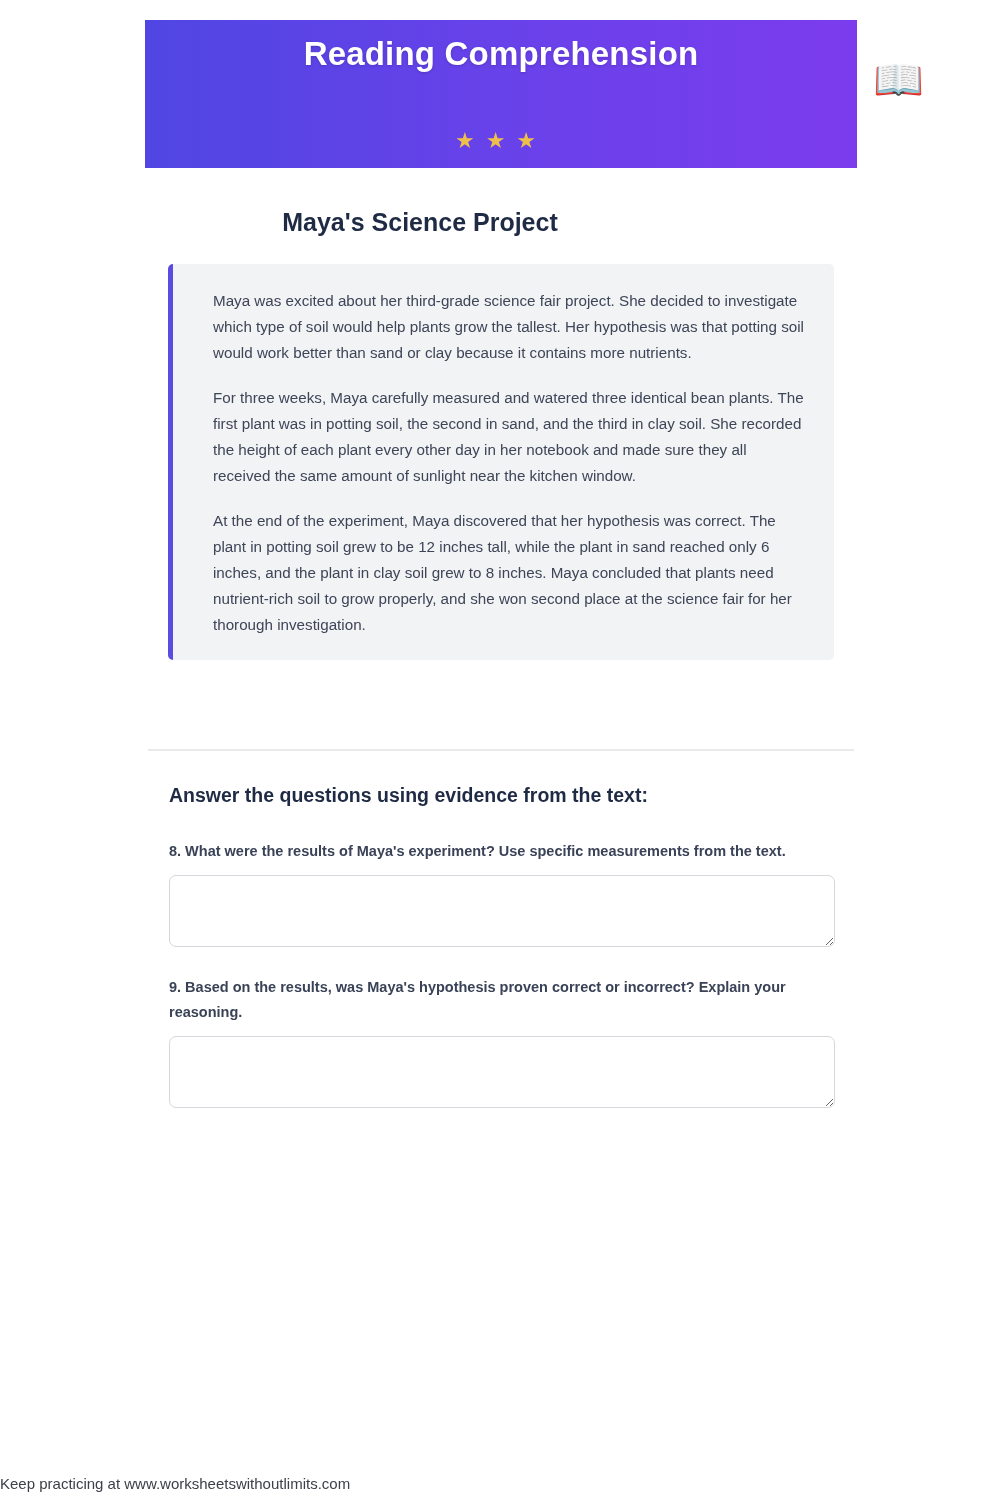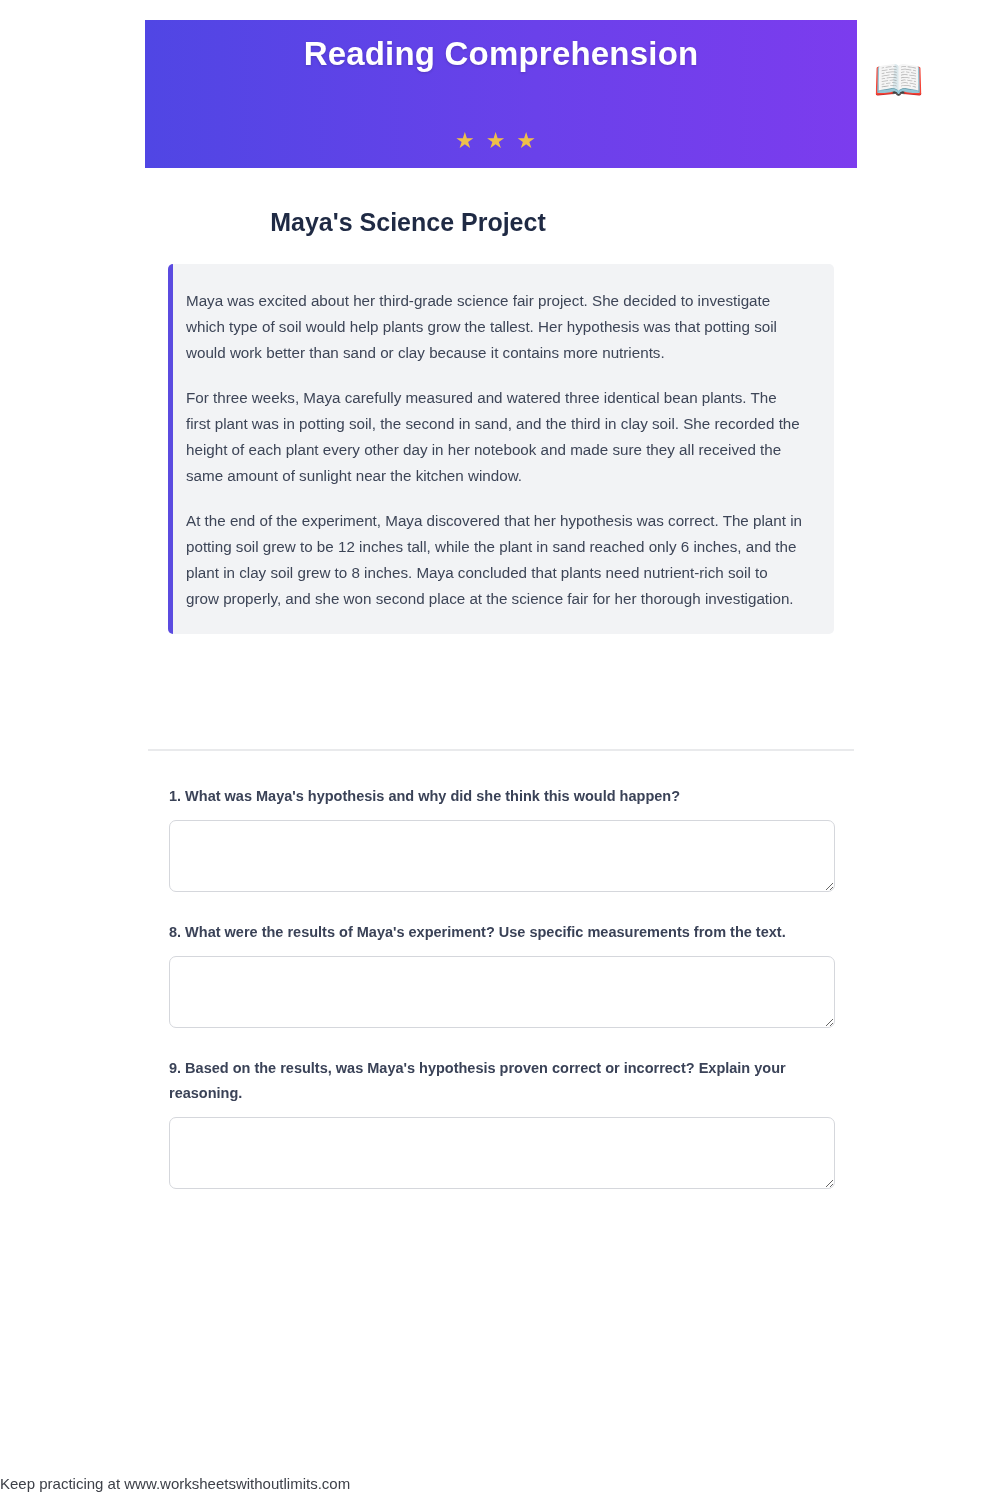--- a/index.html
+++ b/index.html
@@ -66,39 +66,39 @@
     left: 873px;
     top: 40px;
     font-size: 41px;
     line-height: 1;
   }
 
   
   .sheet-title {
     position: absolute;
     top: 208px;
-    left: 0;
+    left: 12px;
     width: 816px;
     text-align: center;
     font-size: 25px;
     font-weight: bold;
     color: #1F2A44;
     margin: 0;
   }
 
   
   .passage {
     position: absolute;
     left: 168px;
     top: 264px;
     width: 666px;
     background: #F2F3F5;
     border-left: 5px solid #5B4BE0;
     border-radius: 5px;
-    padding: 24px 30px 22px 13px;
+    padding: 24px 30px 22px 40px;
   }
   .passage p {
     margin: 0 0 19px 0;
     font-size: 15.2px;
     line-height: 26px;
     color: #3D4557;
   }
   .passage p:last-child { margin-bottom: 0; }
 
   
@@ -178,25 +178,22 @@
 
   <div class="passage">
     <p>Maya was excited about her third-grade science fair project. She decided to investigate which type of soil would help plants grow the tallest. Her hypothesis was that potting soil would work better than sand or clay because it contains more nutrients.</p>
     <p>For three weeks, Maya carefully measured and watered three identical bean plants. The first plant was in potting soil, the second in sand, and the third in clay soil. She recorded the height of each plant every other day in her notebook and made sure they all received the same amount of sunlight near the kitchen window.</p>
     <p>At the end of the experiment, Maya discovered that her hypothesis was correct. The plant in potting soil grew to be 12 inches tall, while the plant in sand reached only 6 inches, and the plant in clay soil grew to 8 inches. Maya concluded that plants need nutrient-rich soil to grow properly, and she won second place at the science fair for her thorough investigation.</p>
   </div>
 
   <hr class="divider">
 
   <div class="questions">
-
-    <div class="q-block">
-      <p class="q-label">1. What was Maya's hypothesis and why did she think this would happen?</p>
-      <textarea class="q-answer" placeholder="" style=""></textarea>
-    </div>
+    <h3 class="questions-heading">Answer the questions using evidence from the text:</h3>
+
 
 
     <div class="q-block">
       <p class="q-label">8. What were the results of Maya's experiment? Use specific measurements from the text.</p>
       <textarea class="q-answer" placeholder="" style=""></textarea>
     </div>
 
     <div class="q-block">
       <p class="q-label">9. Based on the results, was Maya's hypothesis proven correct or incorrect? Explain your reasoning.</p>
       <textarea class="q-answer" placeholder="" style=""></textarea>

